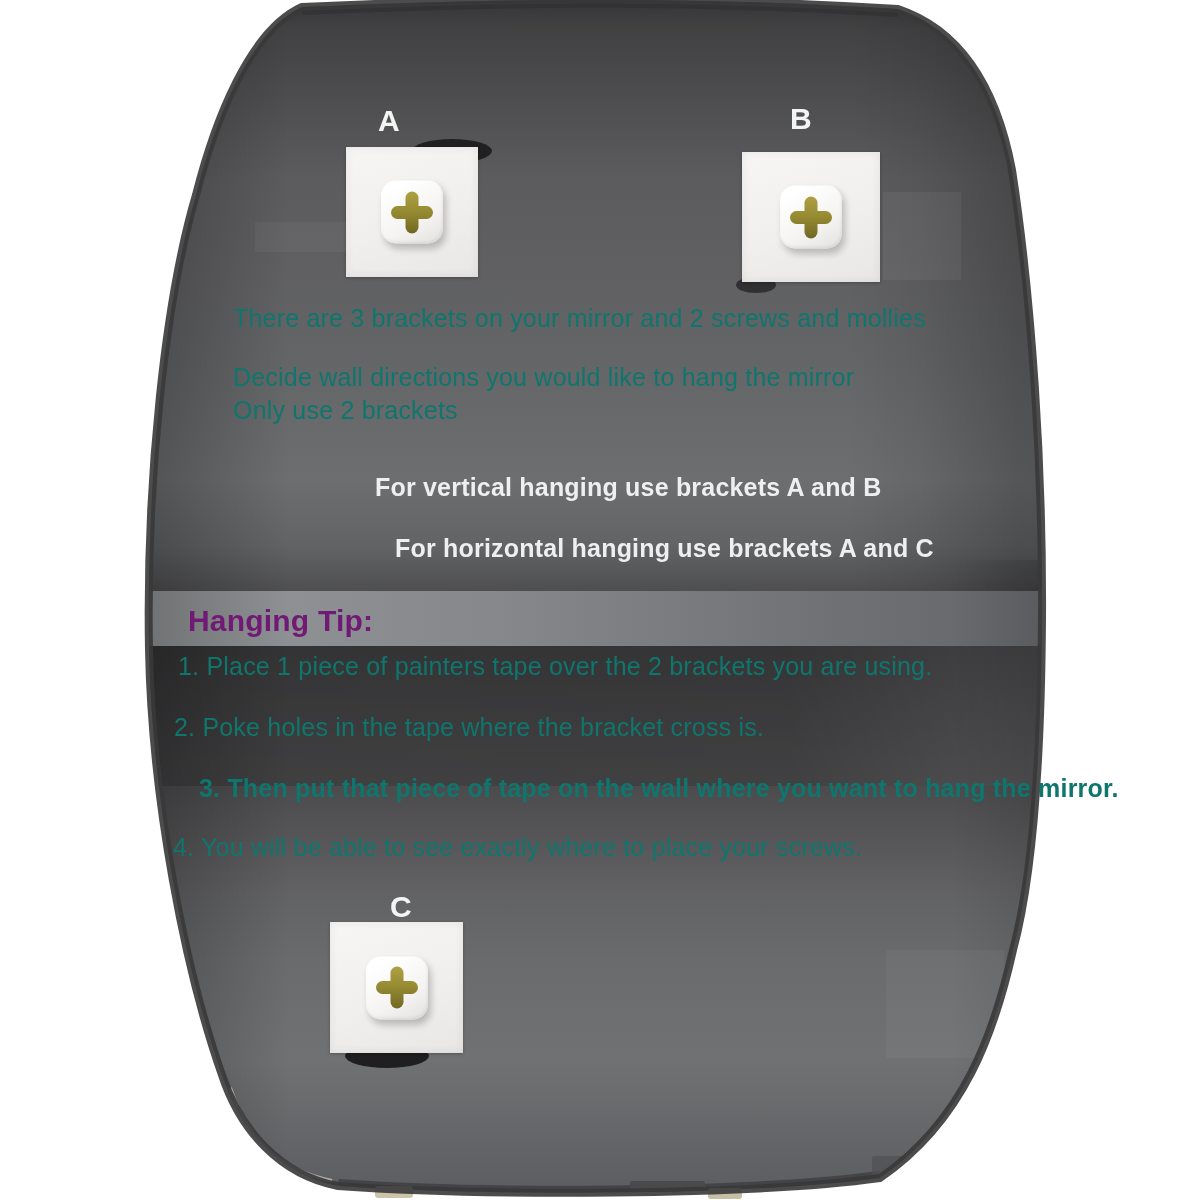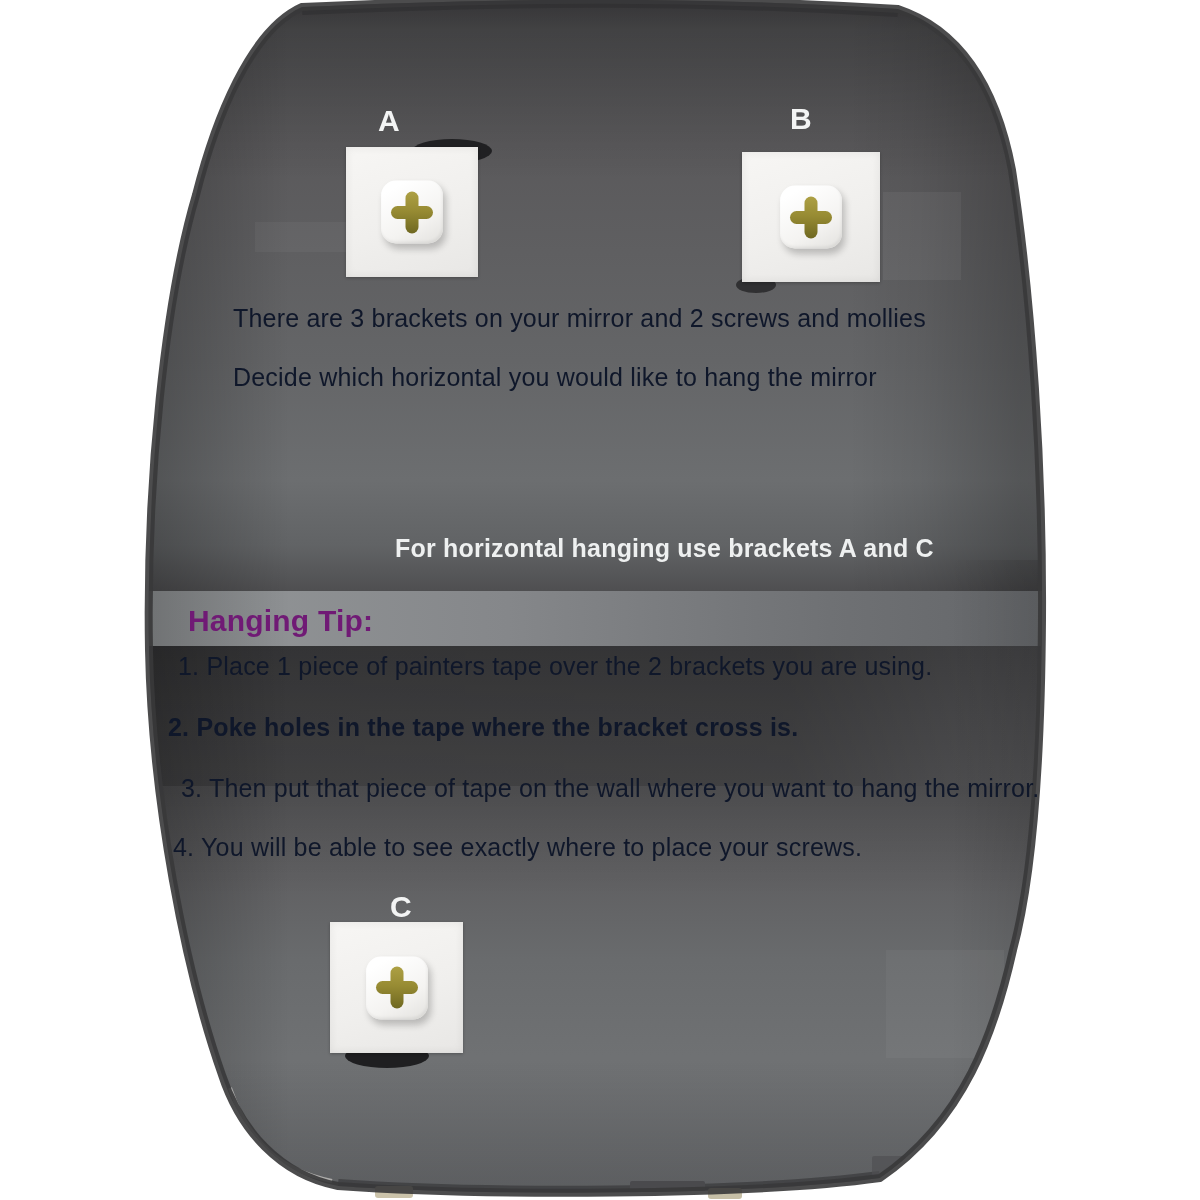--- a/index.html
+++ b/index.html
@@ -4,21 +4,21 @@
 <style>
   html,body { margin:0; padding:0; background:#ffffff; }
   .stage {
     position:relative; width:1200px; height:1200px; overflow:hidden;
     background:#ffffff; font-family:"Liberation Sans", sans-serif;
   }
   .stage svg.bg { position:absolute; left:0; top:0; width:1200px; height:1200px; }
 
   
   .t {
-    position:absolute; color:#0f172a; font-size:25px; line-height:1.2;
+    position:absolute; color:#0f766e; font-size:25px; line-height:1.2;
     white-space:nowrap; letter-spacing:0.2px;
   }
   .t.bold { font-weight:bold; color:#eef0f0; }
   .t.tip  { font-weight:bold; font-size:30px; color:#701a75; }
   .mark {
     position:absolute; font-weight:bold; font-size:30px; color:#f3f4f4;
     white-space:nowrap;
   }
 
   
@@ -181,24 +181,26 @@
   <div class="bracket" style="left:330px; top:922px; width:133px; height:131px;">
     <div class="btn">
       <svg viewBox="0 0 46 46">
         <rect x="2" y="16.5" width="42" height="13" rx="6.5" fill="url(#gold)"></rect>
         <rect x="16.5" y="2" width="13" height="42" rx="6.5" fill="url(#gold)"></rect>
       </svg>
     </div>
   </div>
 
   <div class="t" style="left:233px; top:303px;">There are 3 brackets on your mirror and 2 screws and mollies</div>
-  <div class="t" style="left:233px; top:362px;">Decide which horizontal you would like to hang the mirror</div>
-
+  <div class="t" style="left:233px; top:362px;">Decide wall directions you would like to hang the mirror</div>
+  <div class="t" style="left:233px; top:395px;">Only use 2 brackets</div>
+
+  <div class="t bold" style="left:375px; top:472px;">For vertical hanging use brackets A and B</div>
   <div class="t bold" style="left:375px; top:533px;margin-left:20px;">For horizontal hanging use brackets A and C</div>
 
   <div class="t tip" style="left:188px; top:603px;">Hanging Tip:</div>
 
   <div class="t" style="left:178px; top:651px;">1. Place 1 piece of painters tape over the 2 brackets you are using.</div>
-  <div class="t" style="left:168px; top:712px;font-weight:bold;">2. Poke holes in the tape where the bracket cross is.</div>
-  <div class="t" style="left:181px; top:773px;">3. Then put that piece of tape on the wall where you want to hang the mirror.</div>
+  <div class="t" style="left:174px; top:712px;">2. Poke holes in the tape where the bracket cross is.</div>
+  <div class="t" style="left:199px; top:773px;font-weight:bold;">3. Then put that piece of tape on the wall where you want to hang the mirror.</div>
   <div class="t" style="left:173px; top:832px;">4. You will be able to see exactly where to place your screws.</div>
 
 </div>
 
 </body></html>

